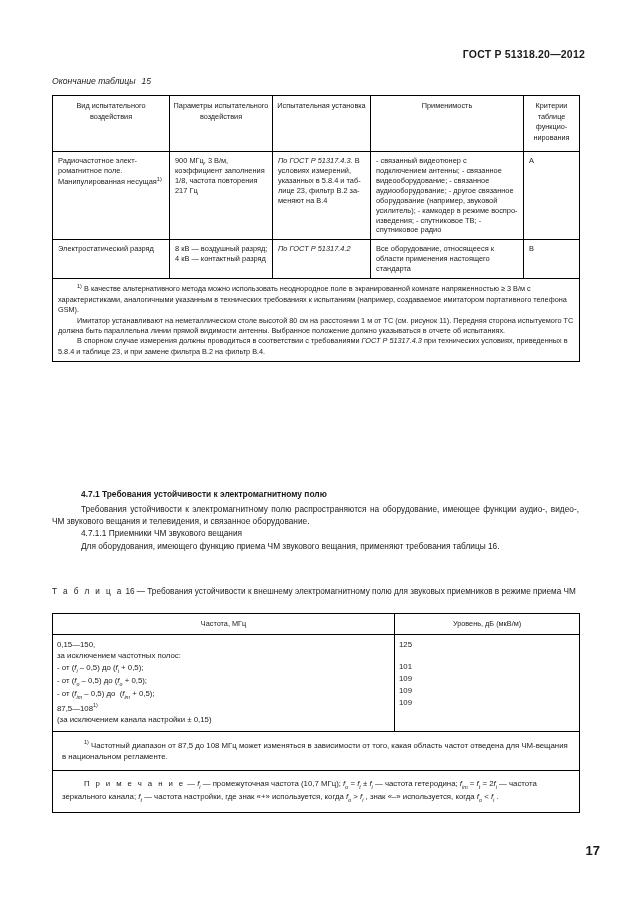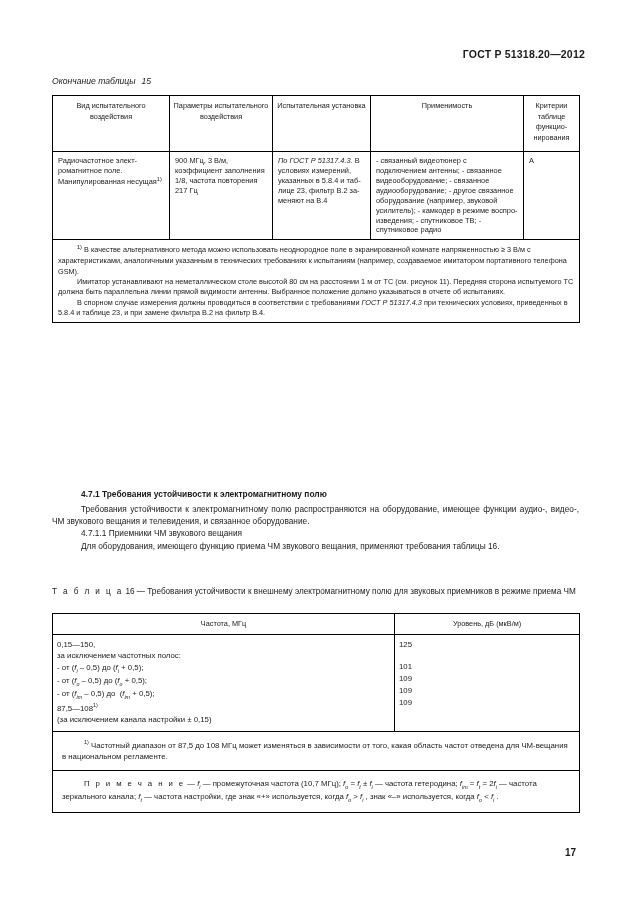--- a/index.html
+++ b/index.html
@@ -157,23 +157,23 @@
     padding: 7px 9px 8px 9px !important;
   }
   .t16-prim p { margin: 0; text-indent: 22px; }
   i.v { font-style: italic; }
   sub.s { font-size: 5.4px; font-style: italic; vertical-align: sub; }
   sup.s { font-size: 5.4px; vertical-align: super; }
 
   
   .page-number {
     position: absolute;
-    right: 54px;
+    right: 30px;
     bottom: 55px;
-    font-size: 10px;
+    font-size: 13px;
     font-weight: bold;
   }
 </style>
 </head>
 <body>
 
 <div class="page">
 
   <div class="doc-header">ГОСТ Р 51318.20—2012</div>
 
@@ -208,20 +208,27 @@
           <span>- связанное видеооборудо­вание;</span>
           <span>- связанное аудиооборудова­ние;</span>
           <span>- другое связанное оборудо­вание (например, звуковой усилитель);</span>
           <span>- камкодер в режиме воспро­изведения;</span>
           <span>- спутниковое ТВ;</span>
           <span>- спутниковое радио</span>
         </td>
         <td class="cell-center">А</td>
       </tr>
       <tr>
+        <td>Электростатический разряд</td>
+        <td>8 кВ — воздушный разряд; 4 кВ — контактный разряд</td>
+        <td class="ital">По ГОСТ Р 51317.4.2</td>
+        <td class="cell-just">Все оборудование, относя­щееся к области применения настоящего стандарта</td>
+        <td class="cell-center">В</td>
+      </tr>
+      <tr>
         <td class="note-cell" colspan="5">
           <p class="firstnote"><span class="sup">1)</span> <span>В качестве альтернативного метода можно использовать неоднородное поле в экранированной ком­нате напряженностью ≥ 3 В/м с характеристиками, аналогичными указанным в технических требованиях к испытаниям (например, создаваемое имитатором портативного телефона GSM).</span></p>
           <p class="ind">Имитатор устанавливают на неметаллическом столе высотой 80 см  на расстоянии 1 м от ТС (см. рису­нок 11). Передняя сторона  испытуемого ТС должна быть параллельна линии прямой видимости антенны. Выбранное положение должно указываться в отчете об испытаниях.</p>
           <p class="ind"><span>В спорном случае измерения должны проводиться в соответствии с требованиями </span><span class="ital">ГОСТ Р 51317.4.3</span><span> при технических условиях, приведенных в 5.8.4 и таблице 23, и при замене фильтра  В.2 на фильтр  В.4.</span></p>
         </td>
       </tr>
     </tbody>
   </table>
 
   <div class="sec-heading">4.7.1 Требования устойчивости к электромагнитному полю</div>

